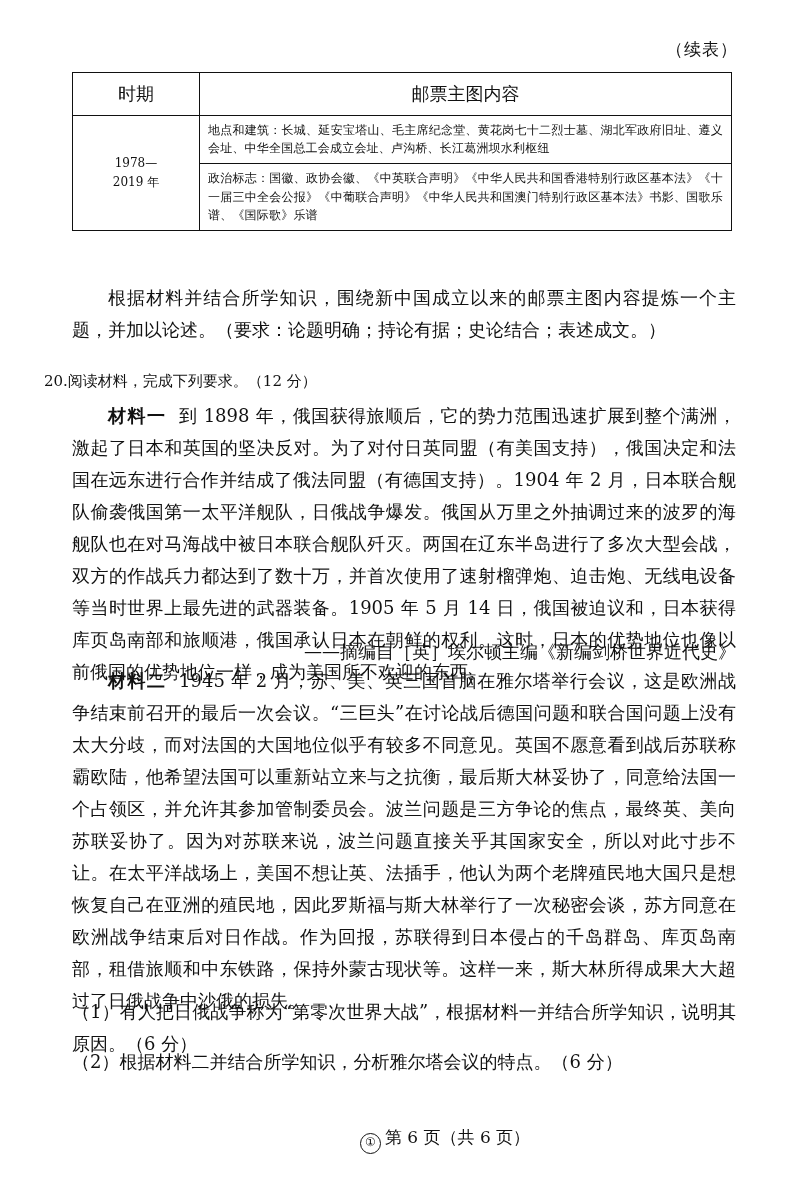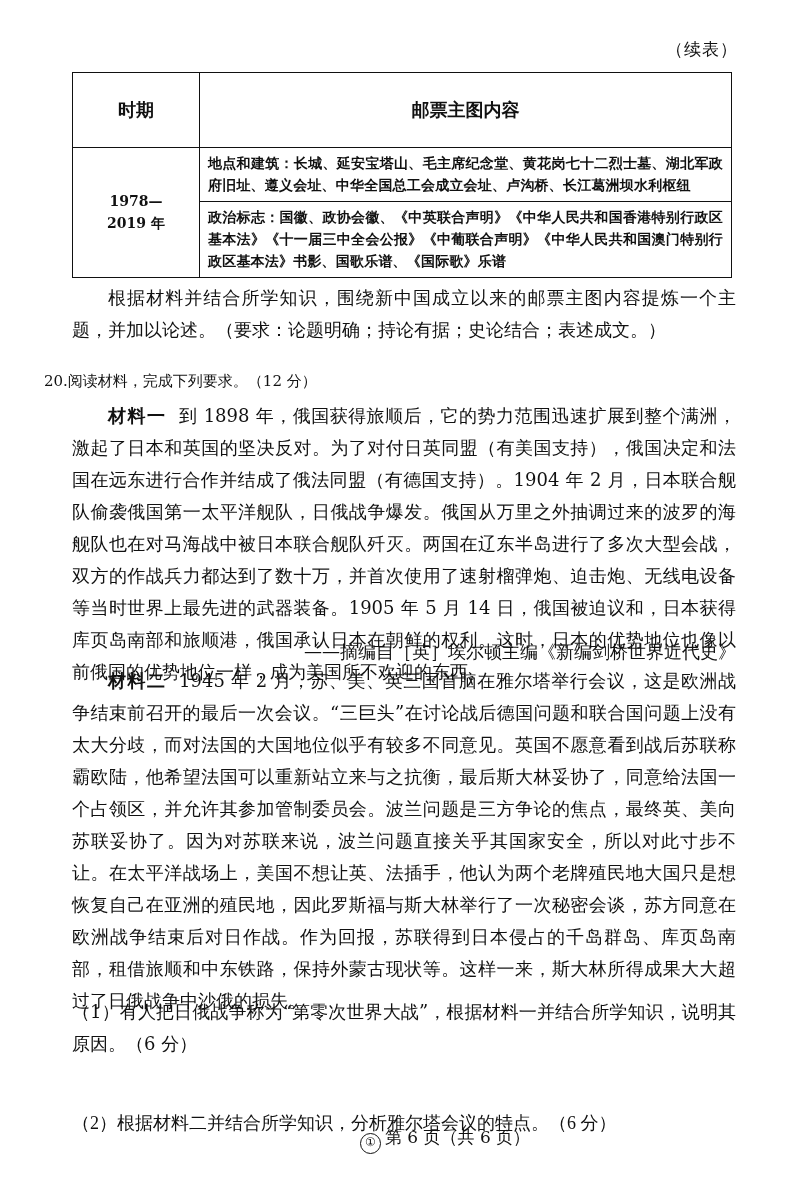--- a/index.html
+++ b/index.html
@@ -37,29 +37,29 @@
   }
   table.stamp-table {
     border-collapse: collapse;
     width: 100%;
     table-layout: fixed;
   }
   table.stamp-table td, table.stamp-table th {
     border: 1.4px solid #111;
     padding: 5px 8px;
     vertical-align: middle;
-    font-size: 14px;
+    font-size: 12px;
     line-height: 1.55;
-    font-weight: 700;
+    font-weight: 400;
   }
   table.stamp-table th {
     text-align: center;
-    font-weight: 700;
+    font-weight: 400;
     font-size: 18px;
-    padding: 23px 8px;
+    padding: 7px 8px;
   }
   .col-period { width: 110px; text-align: center; }
   .period-cell {
     text-align: center;
     font-weight: 700;
     font-size: 18px;
     line-height: 1.7;
     margin-top: 29px;
   }
   .content-cell {
@@ -81,21 +81,21 @@
   #q20-head { top: 368px; left: 44px; width: 700px; font-size: 15px; font-weight: 400; }
   .mat-label {
     font-weight: 700;
     letter-spacing: 1px;
   }
   #mat1 { top: 400px; }
   #src1 { top: 636px; text-align: right; }
   #mat2 { top: 665px; }
   #src2 { top: 966px; text-align: right; }
   #sub1 { top: 996px; }
-  #sub2 { top: 1107px; font-family: Liberation Serif, serif; }
+  #sub2 { top: 1046px; }
   .footer {
     position: absolute;
     bottom: 28px;
     left: 0;
     width: 800px;
     text-align: center;
     font-size: 17px;
     margin-left: 45px;
   }
   .footer .mark {

